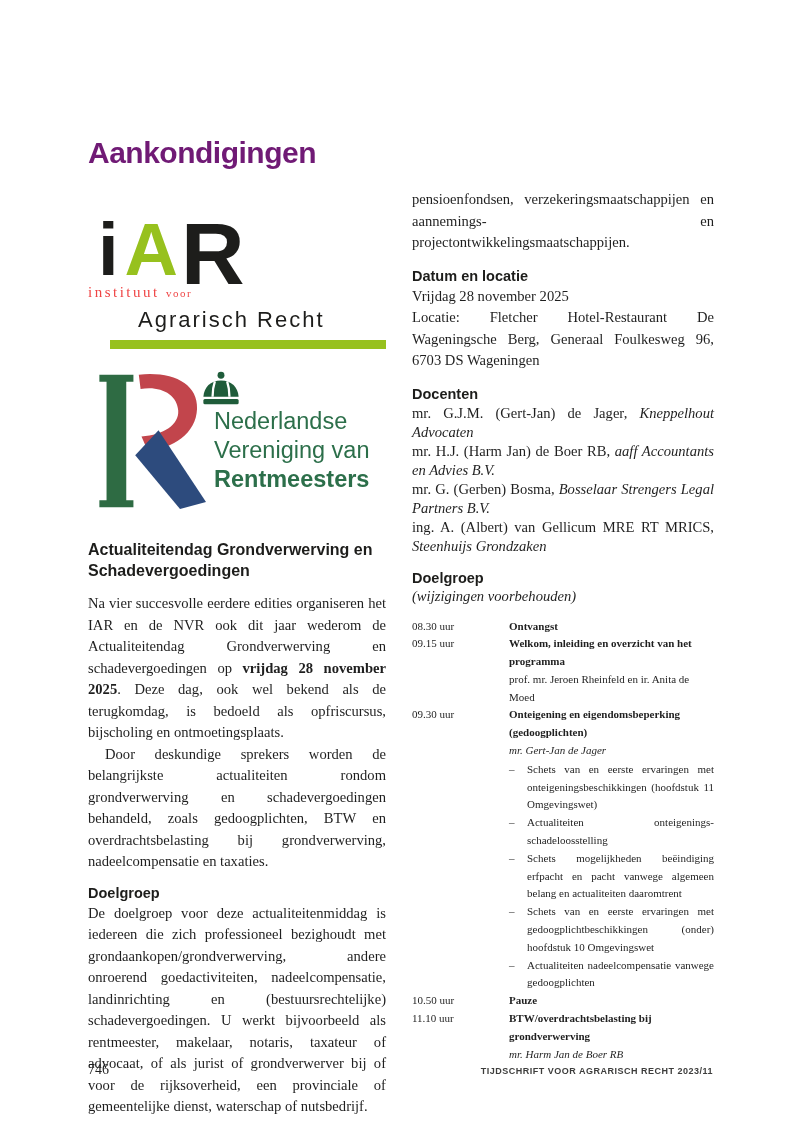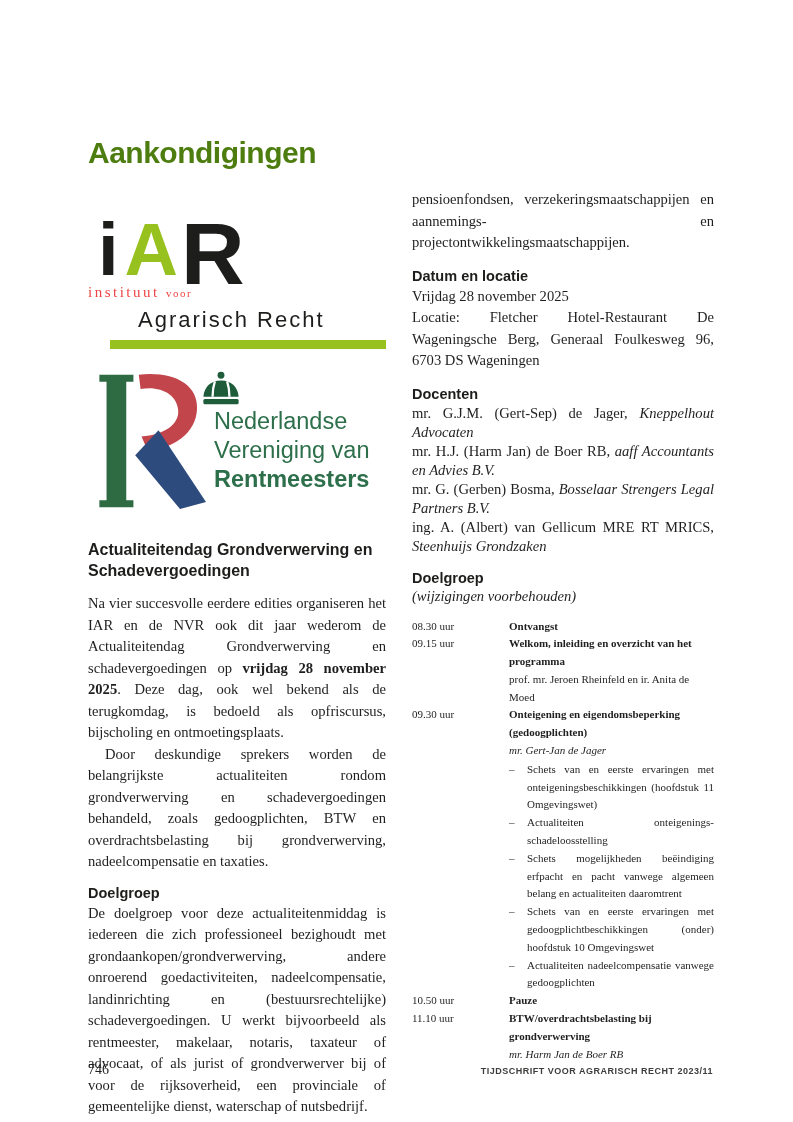--- a/index.html
+++ b/index.html
@@ -1,21 +1,21 @@
 <!DOCTYPE html>
 <html><head>
 <meta charset="utf-8">
 <style>
   html,body { margin:0; padding:0; background:#ffffff; }
   .page { position:relative; width:793px; height:1122px; background:#ffffff; overflow:hidden;
           font-family:"Liberation Serif", serif; color:#1f1f1f; }
 
   .title { position:absolute; left:88px; top:136px; margin:0;
            font-family:"Liberation Sans", sans-serif; font-size:30px; font-weight:bold;
-           letter-spacing:-0.5px; color:#4d7c0f; }
+           letter-spacing:-0.5px; color:#701a75; }
 
   .col-left  { position:absolute; left:88px;  top:210px; width:298px; }
   .col-right { position:absolute; left:412px; top:189px; width:302px; }
 
   
   .iar-logo { position:relative; height:112px; margin-bottom:18px; }
   .iar-letters { position:absolute; left:10px; top:-16px; font-family:"Liberation Sans", sans-serif;
                  font-weight:bold; color:#1d1d1b; white-space:nowrap; }
   .iar-i { font-size:74px; }
   .iar-a { font-size:74px; margin-left:6px; }
@@ -115,21 +115,21 @@
 
   <div class="col-right">
 
     <p class="body">pensioenfondsen, verzekeringsmaatschappijen en aannemings- en projectontwikkelingsmaatschappijen.</p>
 
     <h3 class="subhead">Datum en locatie</h3>
     <p class="body plain">Vrijdag 28 november 2025</p>
     <p class="body">Locatie: Fletcher Hotel-Restaurant De Wageningsche Berg, Generaal Foulkesweg 96, 6703 DS Wageningen</p>
 
     <h3 class="subhead">Docenten</h3>
-    <p class="body docent"><span>mr. G.J.M. (Gert-Sep) de Jager, </span><span class="firm">Kneppelhout Advocaten</span></p>
+    <p class="body docent"><span>mr. G.J.M. (Gert-Jan) de Jager, </span><span class="firm">Kneppelhout Advocaten</span></p>
     <p class="body docent"><span>mr. H.J. (Harm Jan) de Boer RB, </span><span class="firm">aaff Accountants en Advies B.V.</span></p>
     <p class="body docent"><span>mr. G. (Gerben) Bosma, </span><span class="firm">Bosselaar Strengers Legal Partners B.V.</span></p>
     <p class="body docent"><span>ing. A. (Albert) van Gellicum MRE RT MRICS, </span><span class="firm">Steenhuijs Grondzaken</span></p>
 
     <h3 class="subhead">Doelgroep</h3>
     <p class="note">(wijzigingen voorbehouden)</p>
 
     <div class="schedule">
 
       <div class="srow">

